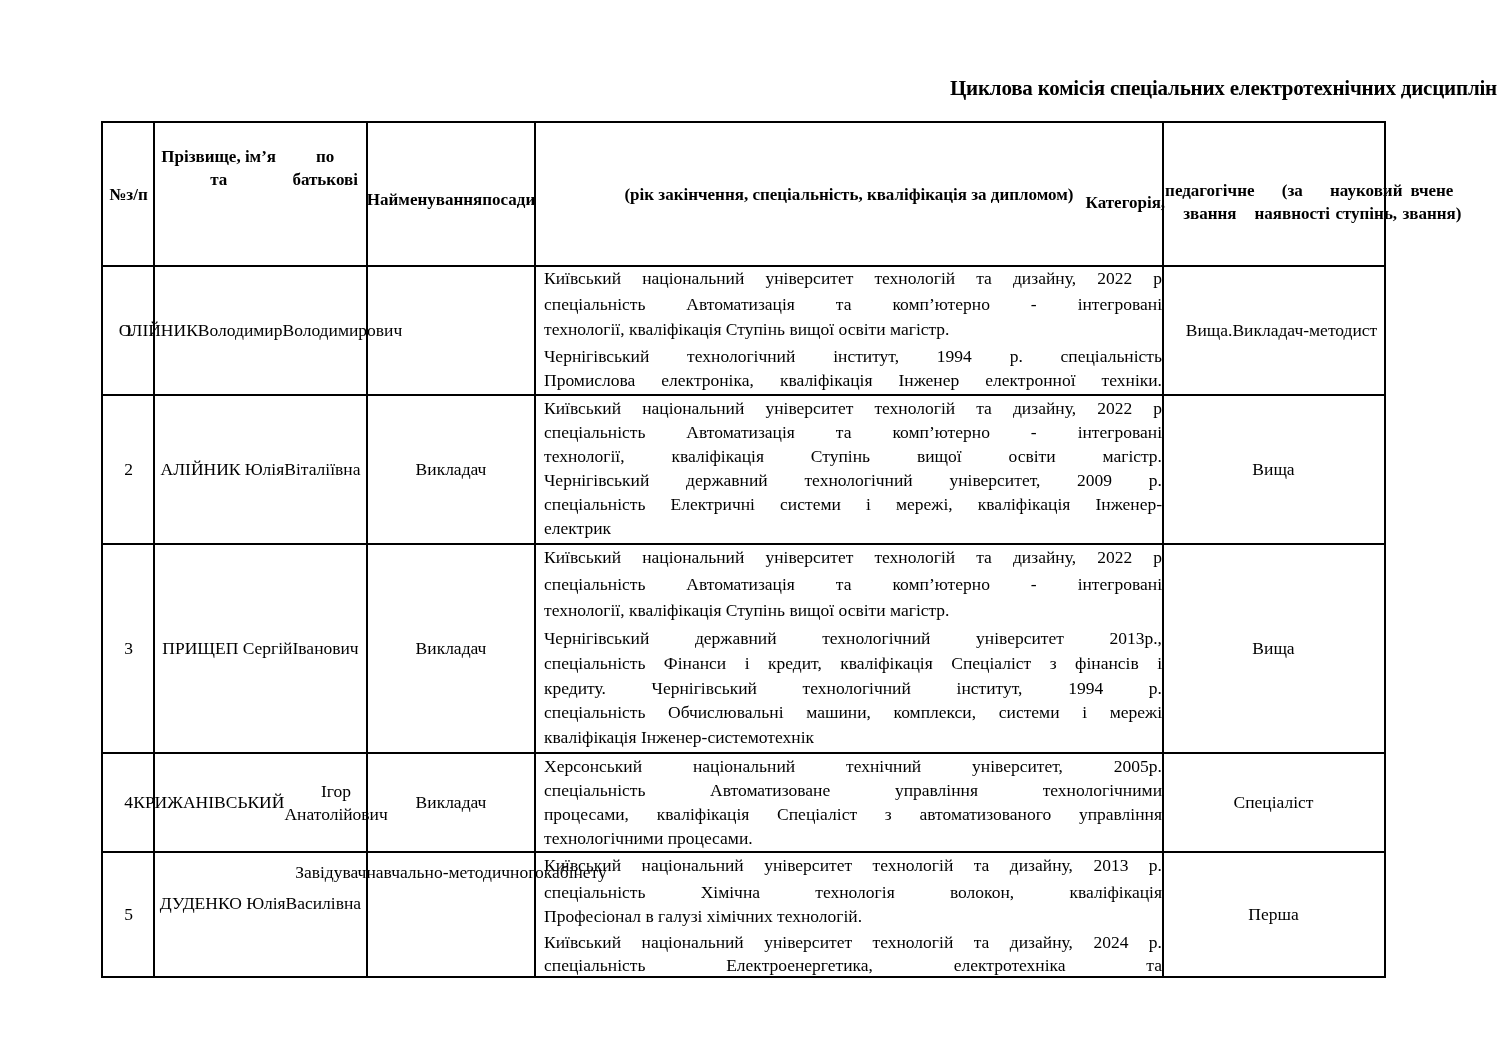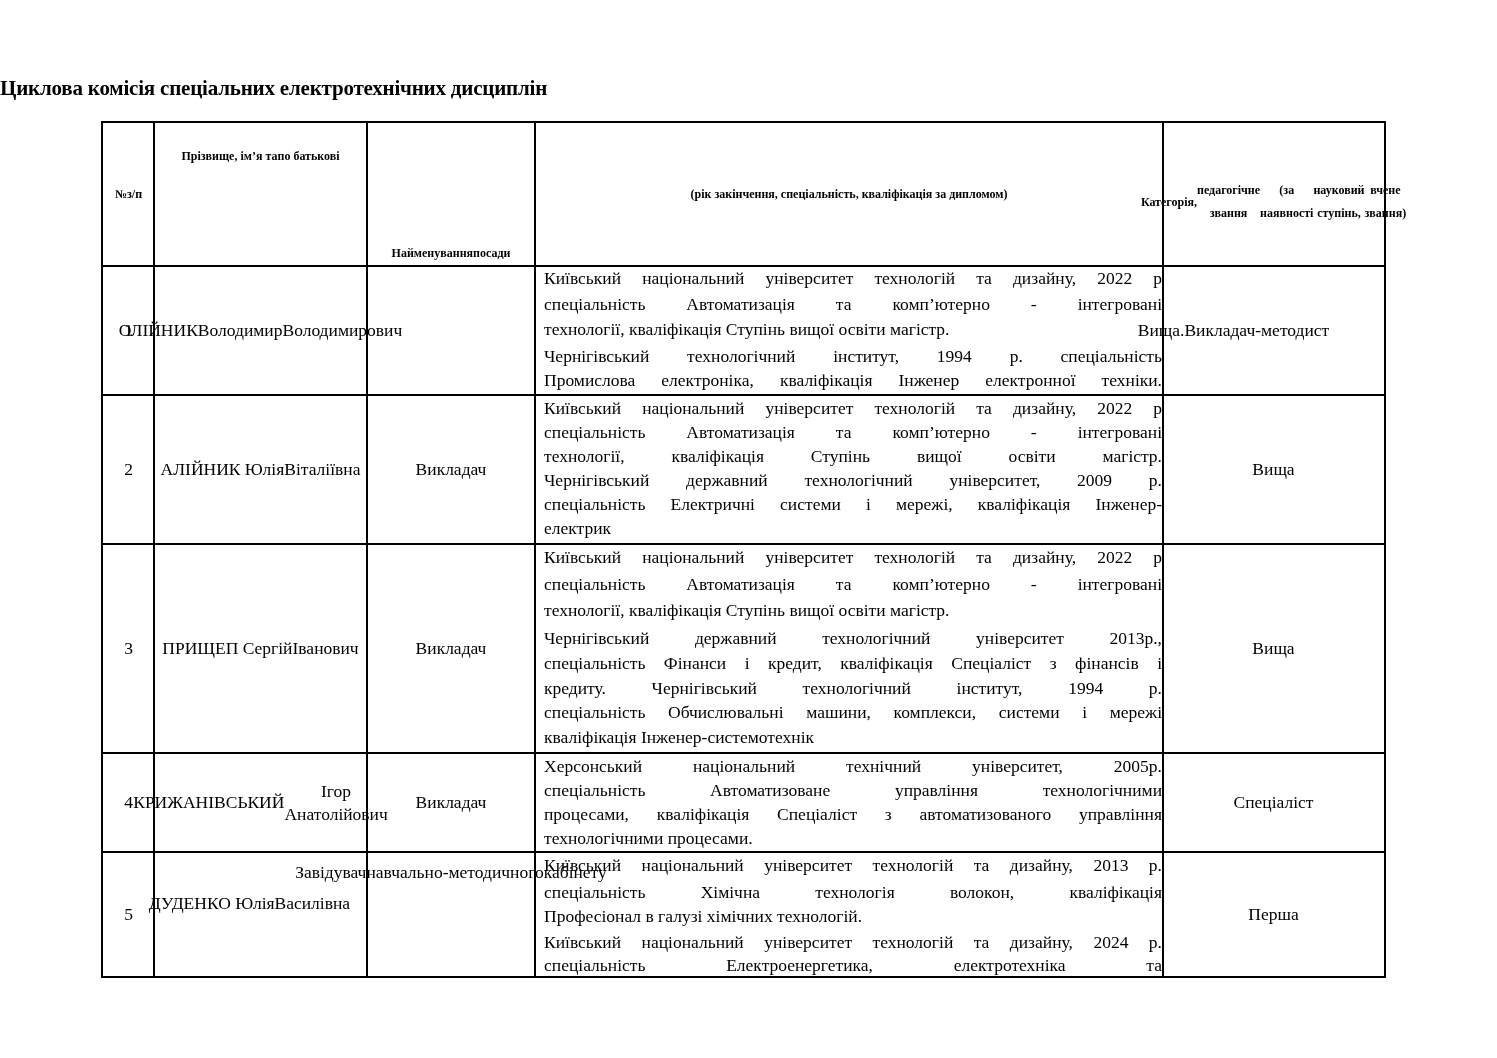--- a/index.html
+++ b/index.html
@@ -1,27 +1,27 @@
 <!DOCTYPE html>
 <html><head>
   <meta charset="utf-8">
   <style>
     html, body { margin: 0; padding: 0; background: #ffffff; }
     body { width: 1497px; height: 1058px; position: relative; overflow: hidden;
            font-family: "Liberation Serif", "DejaVu Serif", serif; color: #000; }
-    .title { position: absolute; left: 0; width: 1497px; top: 76px; text-align: left;
+    .title { position: absolute; left: 0; width: 1497px; top: 76px; text-align: right;
              font-weight: bold; font-size: 21px; letter-spacing: -0.2px; }
     .tbl { position: absolute; left: 101px; top: 121px; width: 1285px; height: 857px;
            border: 2px solid #000; box-sizing: border-box; }
     .vline { position: absolute; top: 0; bottom: 0; width: 1.5px; background: #000; }
     .hline { position: absolute; left: 0; right: 0; height: 1.5px; background: #000; }
     .hline.thick { height: 2px; }
     .cell { position: absolute; display: flex; align-items: center; justify-content: center;
             text-align: center; box-sizing: border-box; font-size: 17.5px; line-height: 23px; }
-    .cell.head { font-weight: bold; font-size: 12px; line-height: 23px; }
+    .cell.head { font-weight: bold; font-size: 17px; line-height: 23px; }
     .lines { position: absolute; left: 441px; width: 618px; }
     .ln { position: absolute; left: 0; width: 618px; font-size: 17.5px; line-height: 22px;
           white-space: nowrap; text-align: justify; text-align-last: justify; }
     .ln.last { text-align-last: left; }
     .stack span { display: block; }
   </style>
 </head>
 <body>
 
 <div class="title">Циклова комісія спеціальних електротехнічних дисциплін</div>
@@ -41,21 +41,21 @@
 
   <div class="cell head stack" style="left:0;top:0;width:51px;height:142px">
     <span>№</span>
     <span style="height:18px"></span>
     <span>з/п</span>
   </div>
   <div class="cell head stack" style="left:51px;top:0;width:213px;height:142px;align-items:flex-start;padding-top:22px">
     <span>Прізвище, ім’я та</span>
     <span>по батькові</span>
   </div>
-  <div class="cell head stack" style="left:264px;top:0;width:168px;height:142px;align-items:flex-end;padding-top:10px">
+  <div class="cell head stack" style="left:264px;top:0;width:168px;height:142px;align-items:center;padding-top:10px">
     <span>Найменування</span>
     <span>посади</span>
   </div>
   <div class="cell head stack" style="left:432px;top:0;width:628px;height:142px">
     <span style="height:14px"></span>
     <span>(рік закінчення, спеціальність, кваліфікація за дипломом)</span>
   </div>
   <div class="cell head stack" style="left:1060px;top:0;width:221px;height:158px">
     <span>Категорія,</span>
     <span>педагогічне звання</span>
@@ -70,21 +70,21 @@
     <span>Володимир</span>
     <span>Володимирович</span>
   </div>
   <div class="lines" style="top:144px;height:127px">
     <div class="ln" style="top:0px">Київський національний університет технологій та дизайну, 2022 р</div>
     <div class="ln" style="top:26px">спеціальність Автоматизація та комп’ютерно - інтегровані</div>
     <div class="ln last" style="top:51px">технології, кваліфікація Ступінь вищої освіти магістр.</div>
     <div class="ln" style="top:78px">Чернігівський технологічний інститут, 1994 р. спеціальність</div>
     <div class="ln" style="top:102px">Промислова електроніка, кваліфікація Інженер електронної техніки.</div>
   </div>
-  <div class="cell stack" style="left:1008px;top:144px;width:245px;height:127px">
+  <div class="cell stack" style="left:1056px;top:144px;width:245px;height:127px">
     <span>Вища.</span>
     <span>Викладач-методист</span>
   </div>
 
   <div class="cell" style="left:0;top:273px;width:51px;height:147px">2</div>
   <div class="cell stack" style="left:51px;top:273px;width:213px;height:147px">
     <span>АЛІЙНИК Юлія</span>
     <span>Віталіївна</span>
   </div>
   <div class="cell stack" style="left:264px;top:273px;width:168px;height:147px">
@@ -136,21 +136,21 @@
     <div class="ln" style="top:1px">Херсонський національний технічний університет, 2005р.</div>
     <div class="ln" style="top:25px">спеціальність Автоматизоване управління технологічними</div>
     <div class="ln" style="top:49px">процесами, кваліфікація Спеціаліст з автоматизованого управління</div>
     <div class="ln last" style="top:73px">технологічними процесами.</div>
   </div>
   <div class="cell stack" style="left:1060px;top:631px;width:221px;height:97px">
     <span>Спеціаліст</span>
   </div>
 
   <div class="cell" style="left:0;top:730px;width:51px;height:123px">5</div>
-  <div class="cell stack" style="left:40px;top:730px;width:213px;height:101px">
+  <div class="cell stack" style="left:51px;top:730px;width:213px;height:101px">
     <span>ДУДЕНКО Юлія</span>
     <span>Василівна</span>
   </div>
   <div class="cell stack" style="left:264px;top:730px;width:168px;height:123px;align-items:flex-start;padding-top:8px">
     <span>Завідувач</span>
     <span>навчально-</span>
     <span>методичного</span>
     <span>кабінету</span>
   </div>
   <div class="lines" style="top:730px;height:123px">

